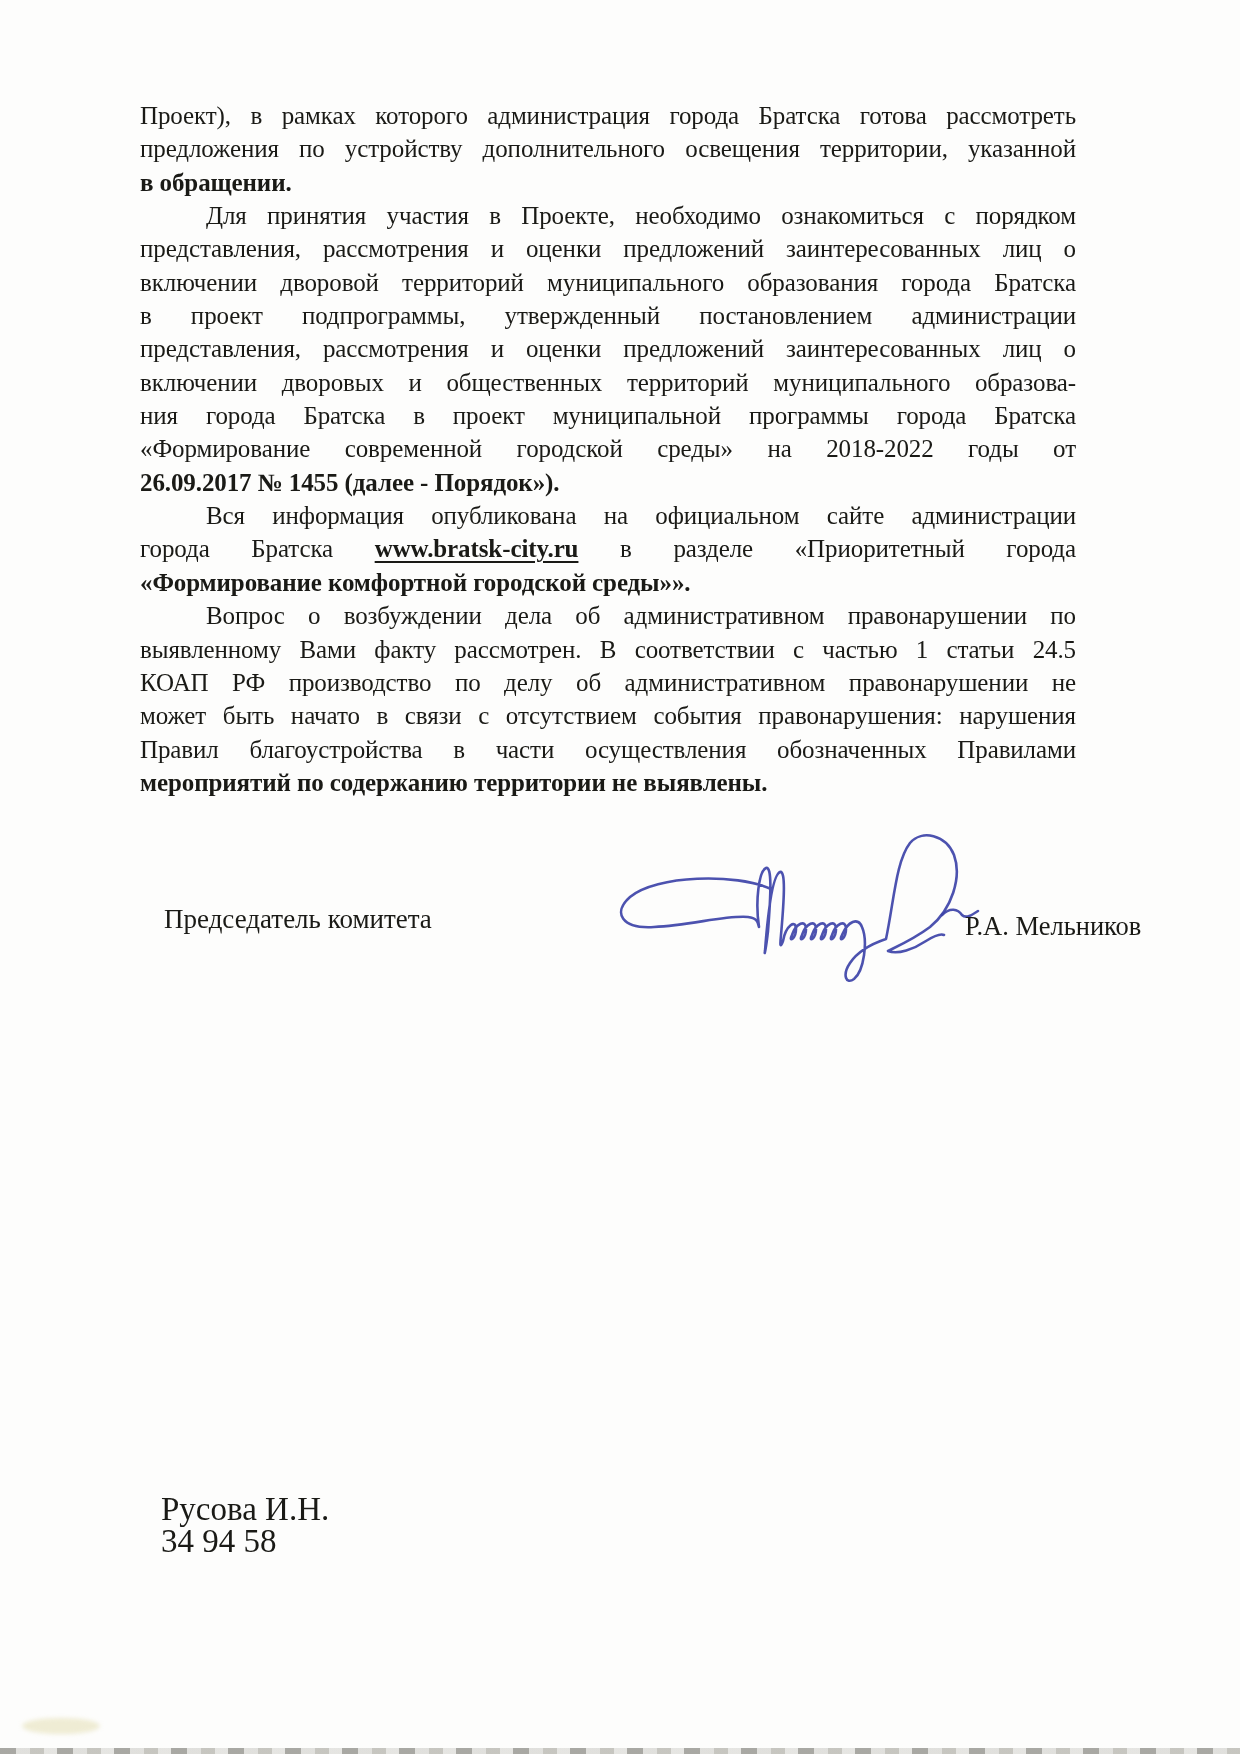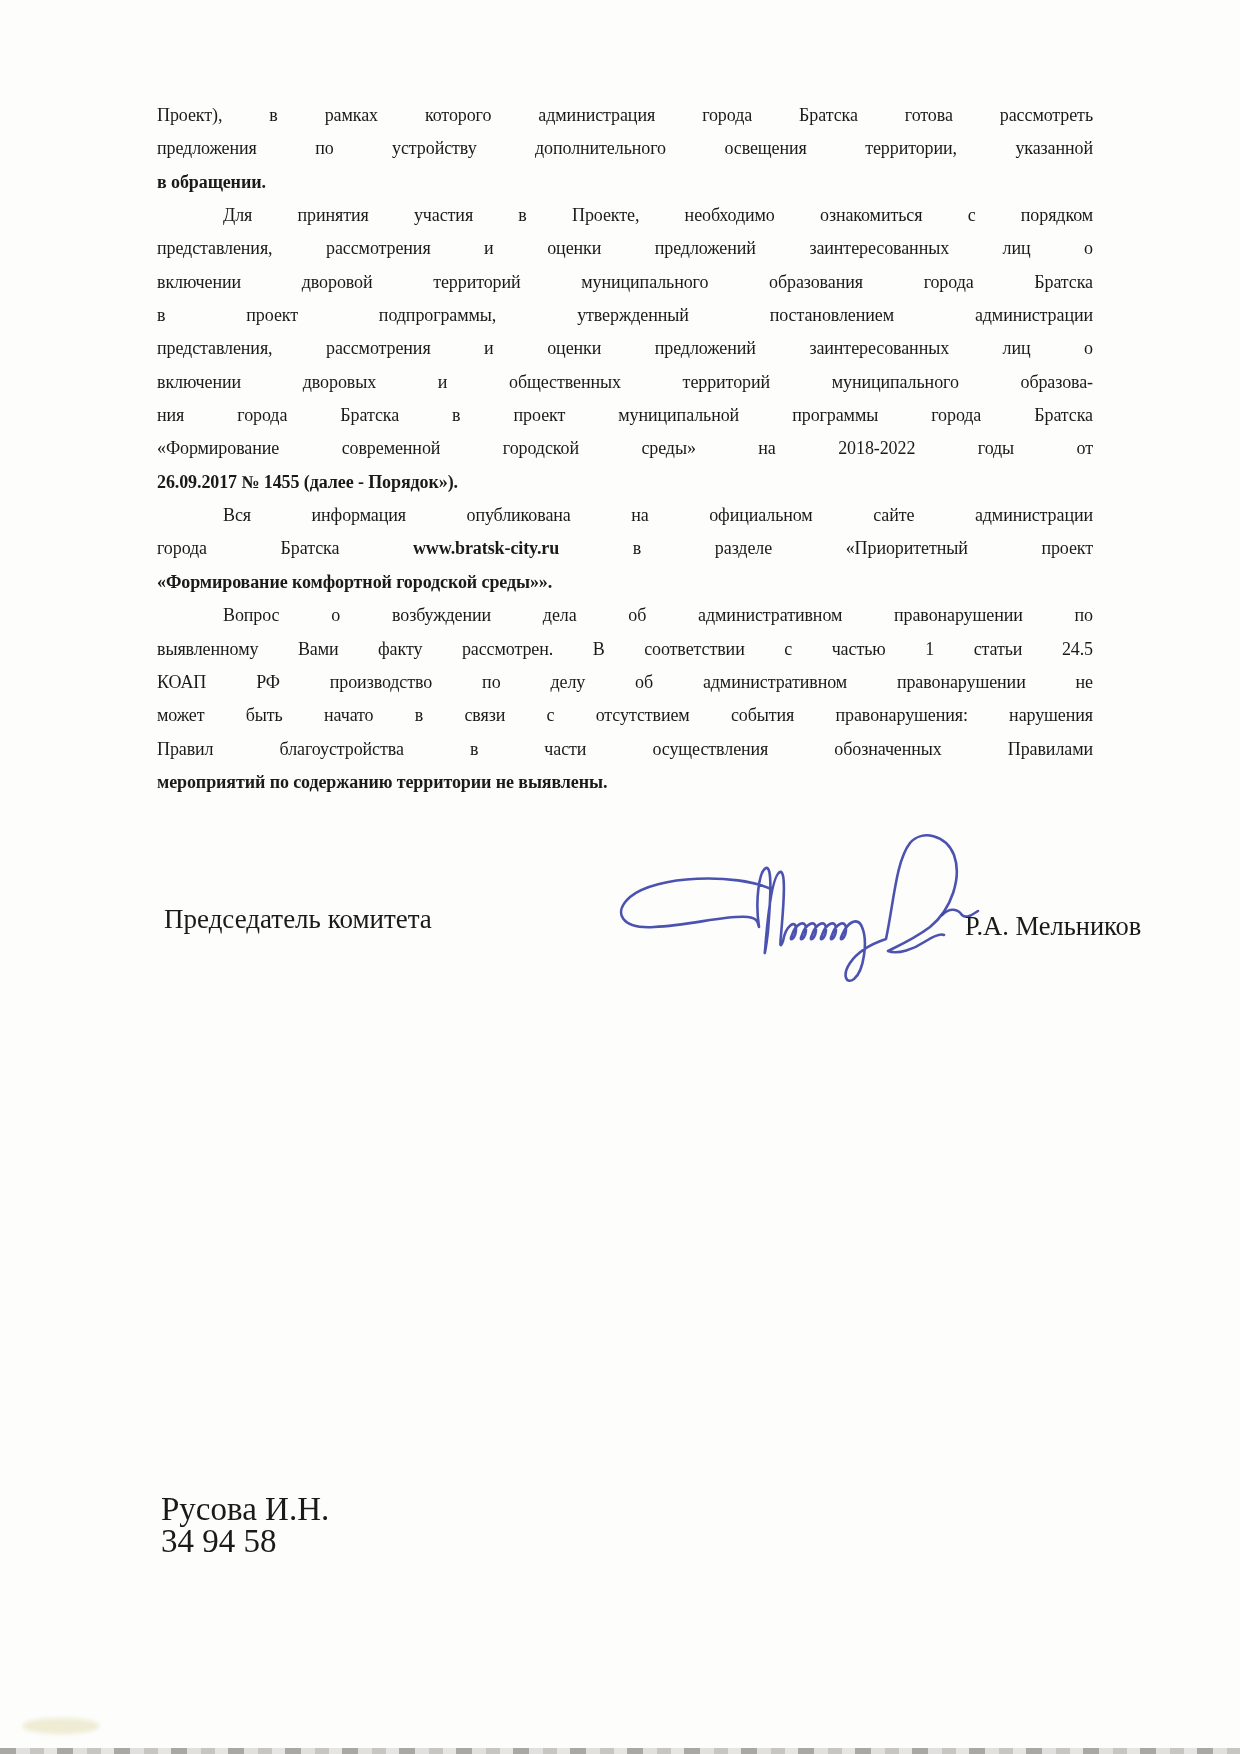--- a/index.html
+++ b/index.html
@@ -11,42 +11,43 @@
     position: relative;
     width: 1240px;
     height: 1754px;
     background: #fdfdfc;
     overflow: hidden;
     font-family: "Liberation Serif", "DejaVu Serif", serif;
     color: var(--text-ink, #1a1a16);
   }
   .text-block {
     position: absolute;
-    left: 157px;
+    left: 140px;
     top: 99px;
     width: 936px;
-    font-size: 18px;
+    font-size: 25px;
     line-height: 33.35px;
     letter-spacing: -0.1px;
   }
   .para { margin: 0; }
   .line {
     text-align: justify;
     text-align-last: justify;
     white-space: normal;
   }
   .line.last {
     text-align-last: left;
     font-weight: bold;
   }
   .line.indent {
     text-indent: 66px;
   }
   .doc-link {
     color: inherit;
+    text-decoration: underline;
     text-decoration-thickness: 2px;
     text-underline-offset: 4px;
     font-weight: bold;
     cursor: pointer;
   }
   .sig-title {
     position: absolute;
     left: 164px;
     top: 904px;
     font-size: 27px;
@@ -127,21 +128,21 @@
       <div class="line">ния города Братска в проект муниципальной программы города Братска</div>
       <div class="line">«Формирование современной городской среды» на 2018-2022 годы от</div>
       <div class="line last">26.09.2017 № 1455 (далее - Порядок»).</div>
     </div>
 
     <div class="para">
       <div class="line indent">Вся информация опубликована на официальном сайте администрации</div>
       <div class="line">
         <span>города Братска</span>
         <a class="doc-link">www.bratsk-city.ru</a>
-        <span>в разделе «Приоритетный проект</span>
+        <span>в разделе «Приоритетный города</span>
       </div>
       <div class="line last">«Формирование комфортной городской среды»».</div>
     </div>
 
     <div class="para">
       <div class="line indent">Вопрос о возбуждении дела об административном правонарушении по</div>
       <div class="line">выявленному Вами факту рассмотрен. В соответствии с частью 1 статьи 24.5</div>
       <div class="line">КОАП РФ производство по делу об административном правонарушении не</div>
       <div class="line">может быть начато в связи с отсутствием события правонарушения: нарушения</div>
       <div class="line">Правил благоустройства в части осуществления обозначенных Правилами</div>

